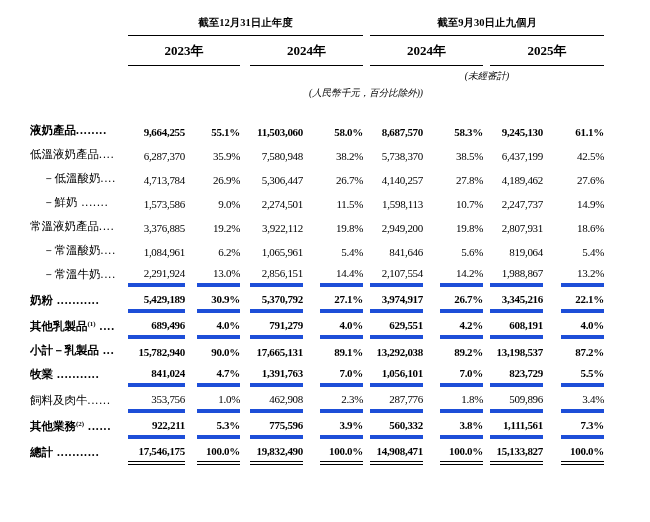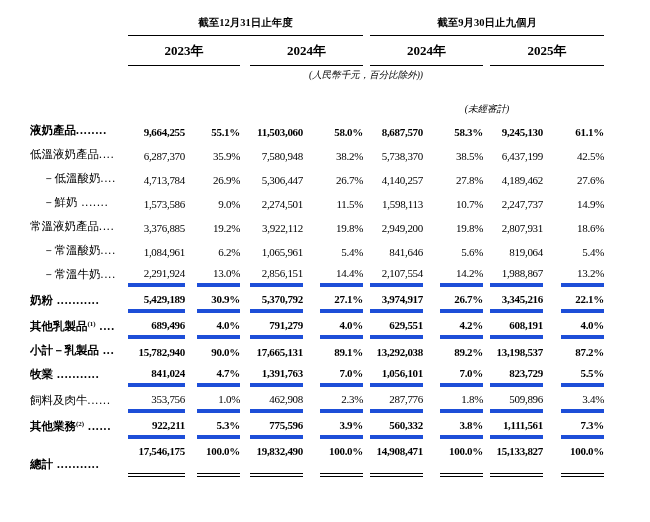--- a/index.html
+++ b/index.html
@@ -25,21 +25,21 @@
   td.note { text-align:center; font-style:italic; font-size:9.5px; padding:4px 0 1px; }
   td.units { padding:3px 0 17px; }
 
   
   td.lbl { font-size:11.5px; overflow:hidden; padding:6px 0 3px; }
   td.ind { padding-left:13px; }
   td.num { text-align:right; letter-spacing:-0.3px; padding:6px 0 3px; }
   td.gap { width:auto; }
   tr.b td { font-weight:bold; }
   tr.u td.line { border-bottom:4px solid #1d4ed8; padding-bottom:4px; }
-  tr.uu td.line { border-bottom:4px double #000; padding-bottom:16px;text-align:right; }
+  tr.uu td.line { border-bottom:4px double #000; padding-bottom:4px;text-align:right; }
   .dots { letter-spacing:1px; }
   .sup { font-size:7px; vertical-align:4px; letter-spacing:0; }
 </style>
 </head>
 <body>
 
 <div class="page">
   <table>
     <colgroup>
       <col style="width:98px">
@@ -70,26 +70,26 @@
         <td></td>
         <td class="yr" colspan="3">2023年</td>
         <td></td>
         <td class="yr" colspan="3">2024年</td>
         <td></td>
         <td class="yr" colspan="3">2024年</td>
         <td></td>
         <td class="yr" colspan="3">2025年</td>
       </tr>
       <tr>
-        <td></td>
-        <td class="note units" colspan="15">(人民幣千元，百分比除外))</td>
+        <td colspan="9"></td>
+        <td class="note" colspan="7">(未經審計)</td>
       </tr>
       <tr>
-        <td colspan="9"></td>
-        <td class="note" colspan="7">(未經審計)</td>
+        <td></td>
+        <td class="note units" colspan="15">(人民幣千元，百分比除外))</td>
       </tr>
     </thead>
     <tbody>
         <tr class="b ">
           <td class="lbl"><span>液奶產品</span><span class="dots">........</span></td>
           <td class="num line">9,664,255</td>
           <td class="gap"></td>
           <td class="num line">55.1%</td>
           <td class="gap"></td>
           <td class="num line">11,503,060</td>

